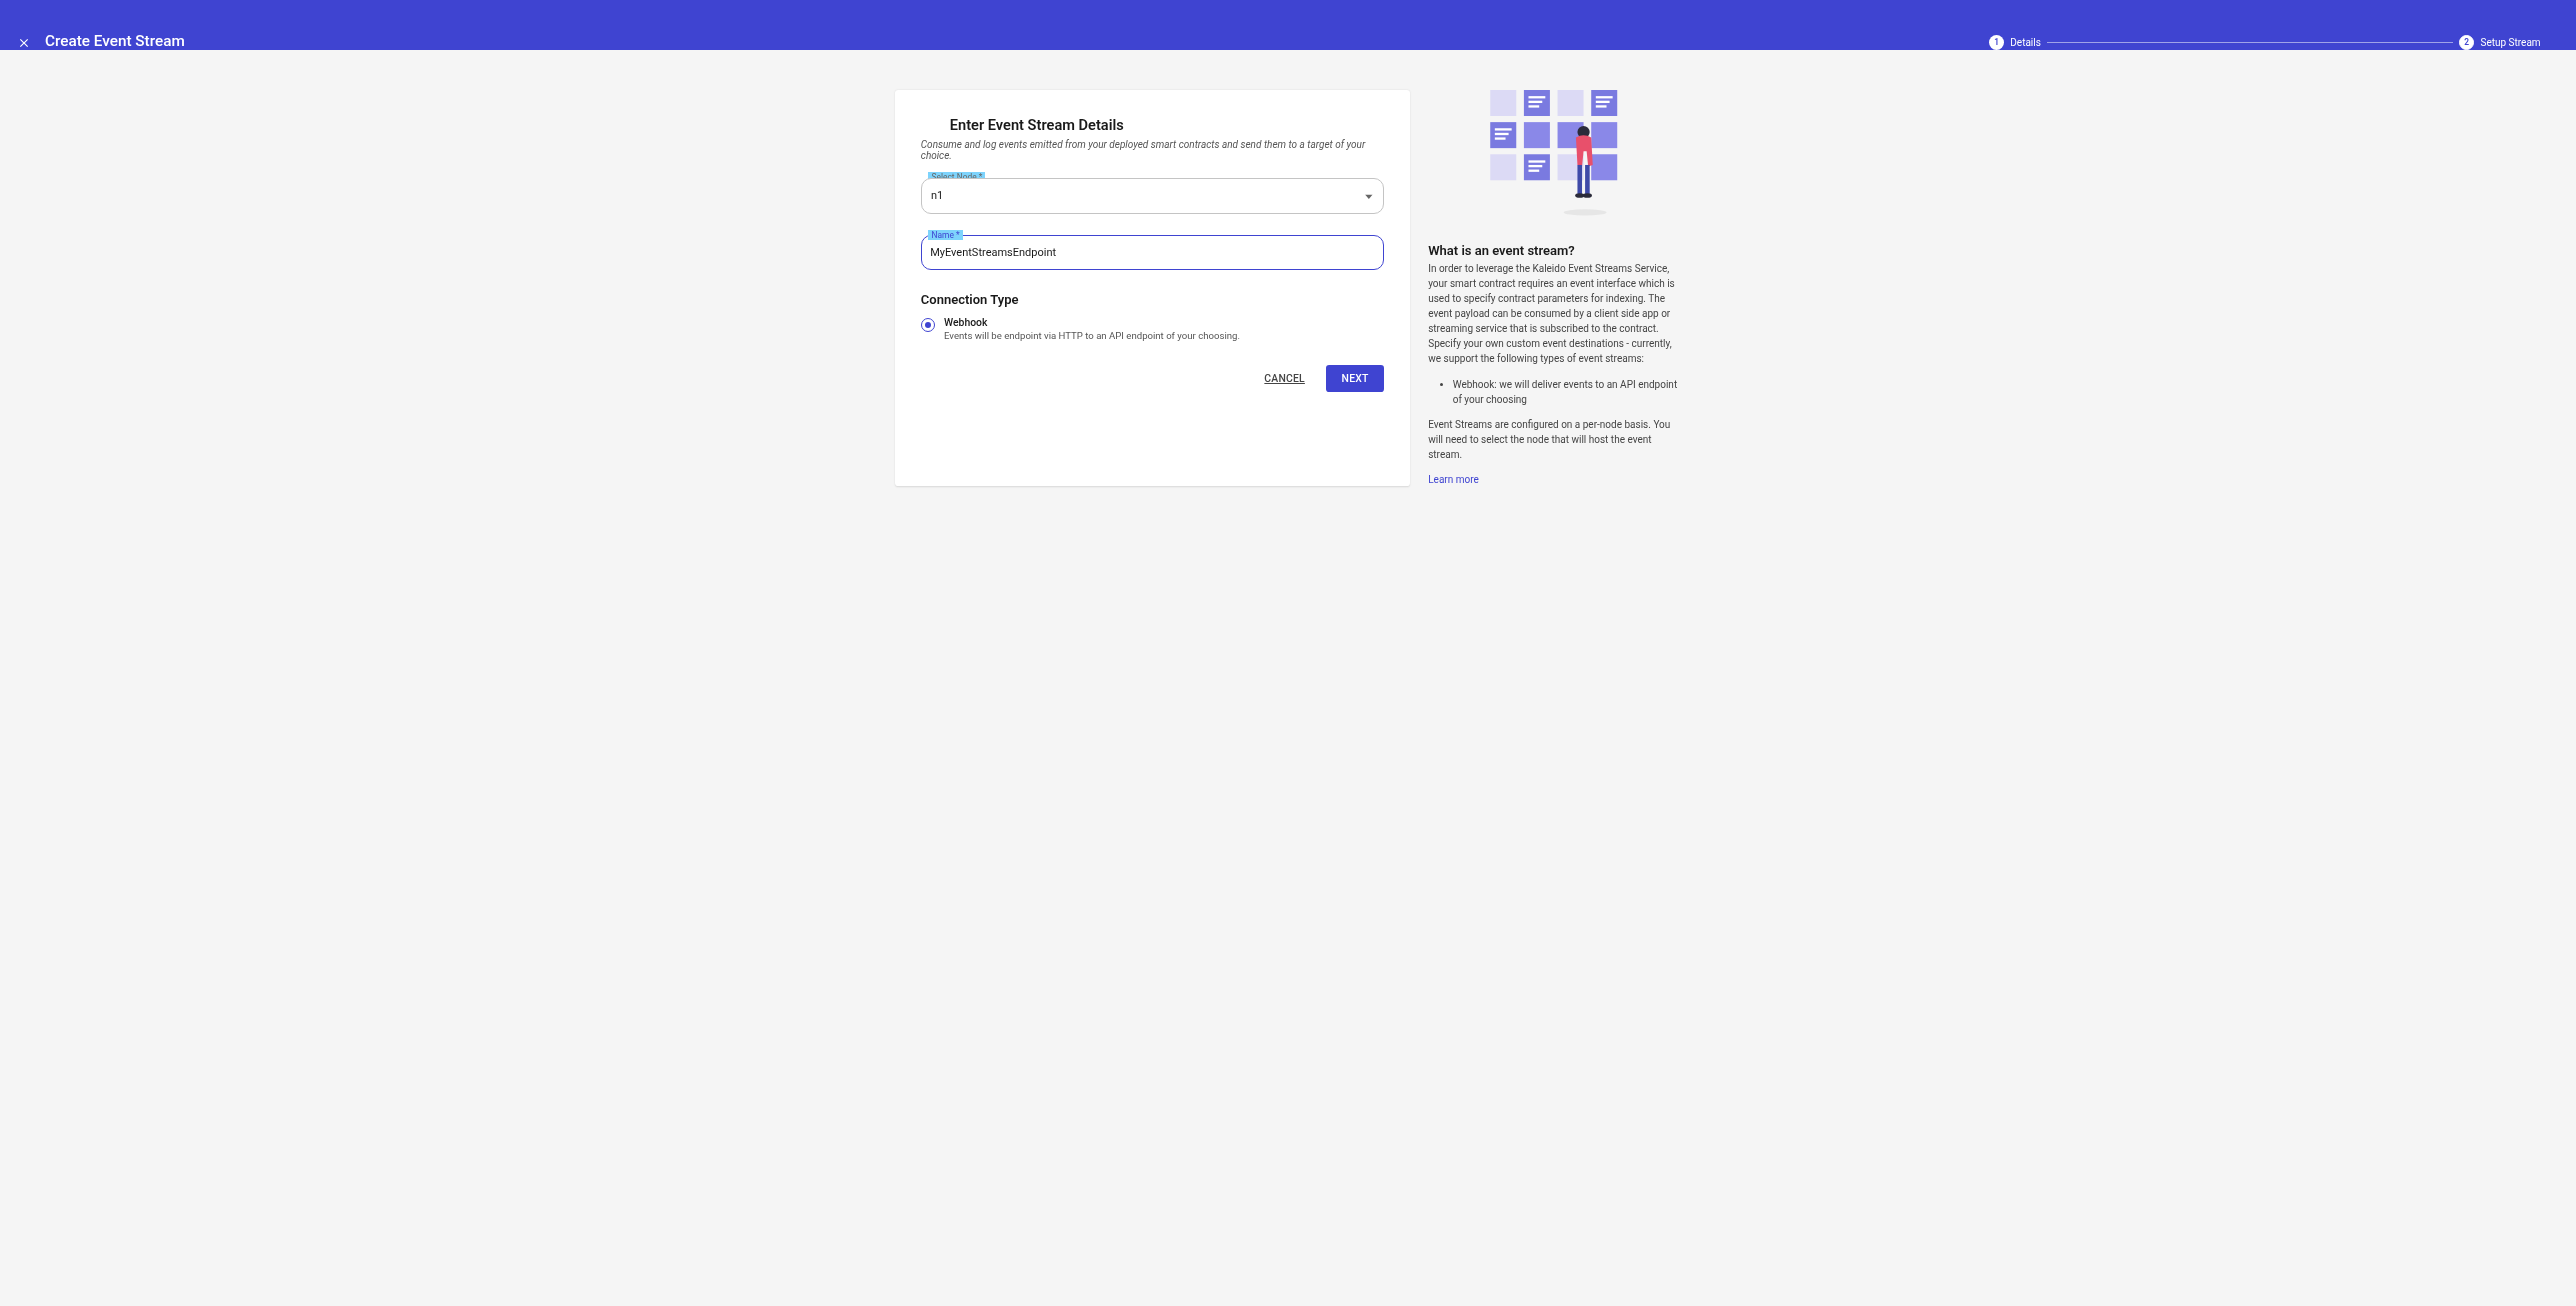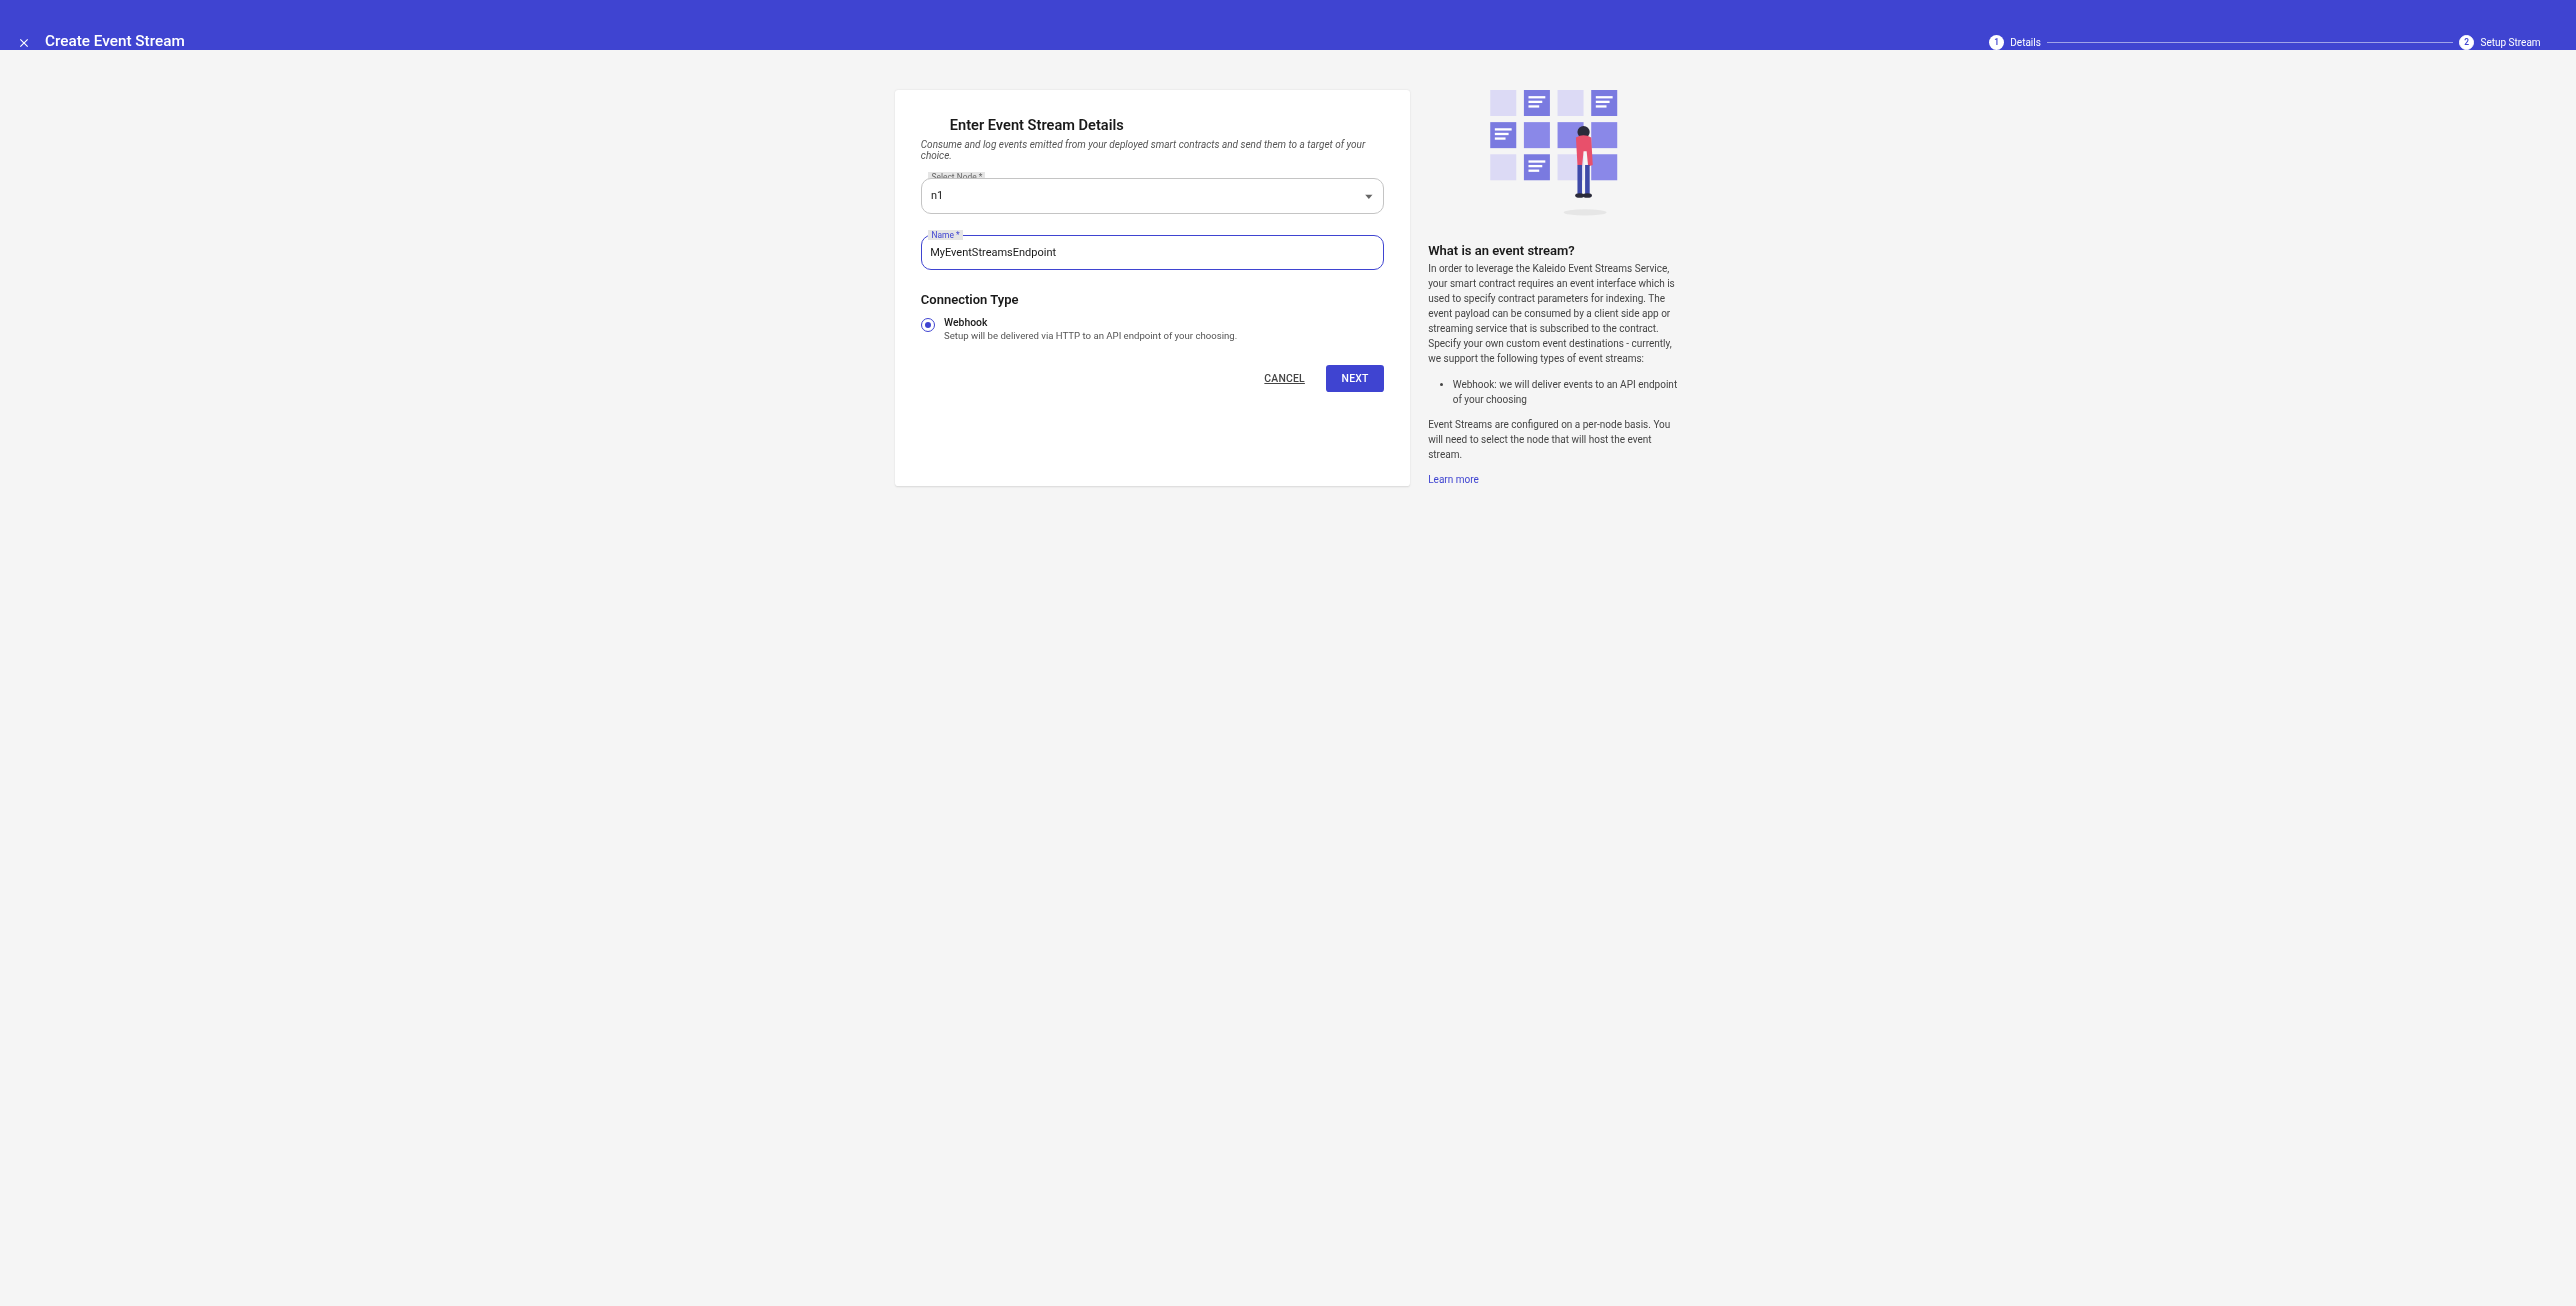--- a/index.html
+++ b/index.html
@@ -95,21 +95,21 @@
     font-style: italic;
   }
   .field {
     position: relative;
     margin-bottom: 21.5px;
   }
   .field-label {
     position: absolute;
     top: -5.4px;
     left: 7.7px;
-    background: #e5e5e5;
+    background: #7dd3fc;
     padding: 0 3.1px;
     font-size: 8.4px;
     color: #666;
   }
   .field-label.focused { color: #3f44d1; }
   .select-box, .text-input {
     width: 100%;
     border: 0.8px solid #c4c4c4;
     border-radius: 10px;
     padding: 10.7px 9.2px;
@@ -262,21 +262,21 @@
       <input type="text" class="text-input focused" value="MyEventStreamsEndpoint" style="">
     </div>
 
     <div class="section-title">Connection Type</div>
     <div class="radio-row">
       <div class="radio">
           <div class="radio-dot"></div>
         </div>
       <div>
         <div class="radio-label">Webhook</div>
-        <div class="radio-desc">Setup will be delivered via HTTP to an API endpoint of your choosing.</div>
+        <div class="radio-desc">Events will be endpoint via HTTP to an API endpoint of your choosing.</div>
       </div>
     </div>
 
     <div class="actions">
       <button class="btn btn-text">CANCEL</button>
       <button class="btn btn-primary">NEXT</button>
     </div>
   </div>
 
   <div class="side">

